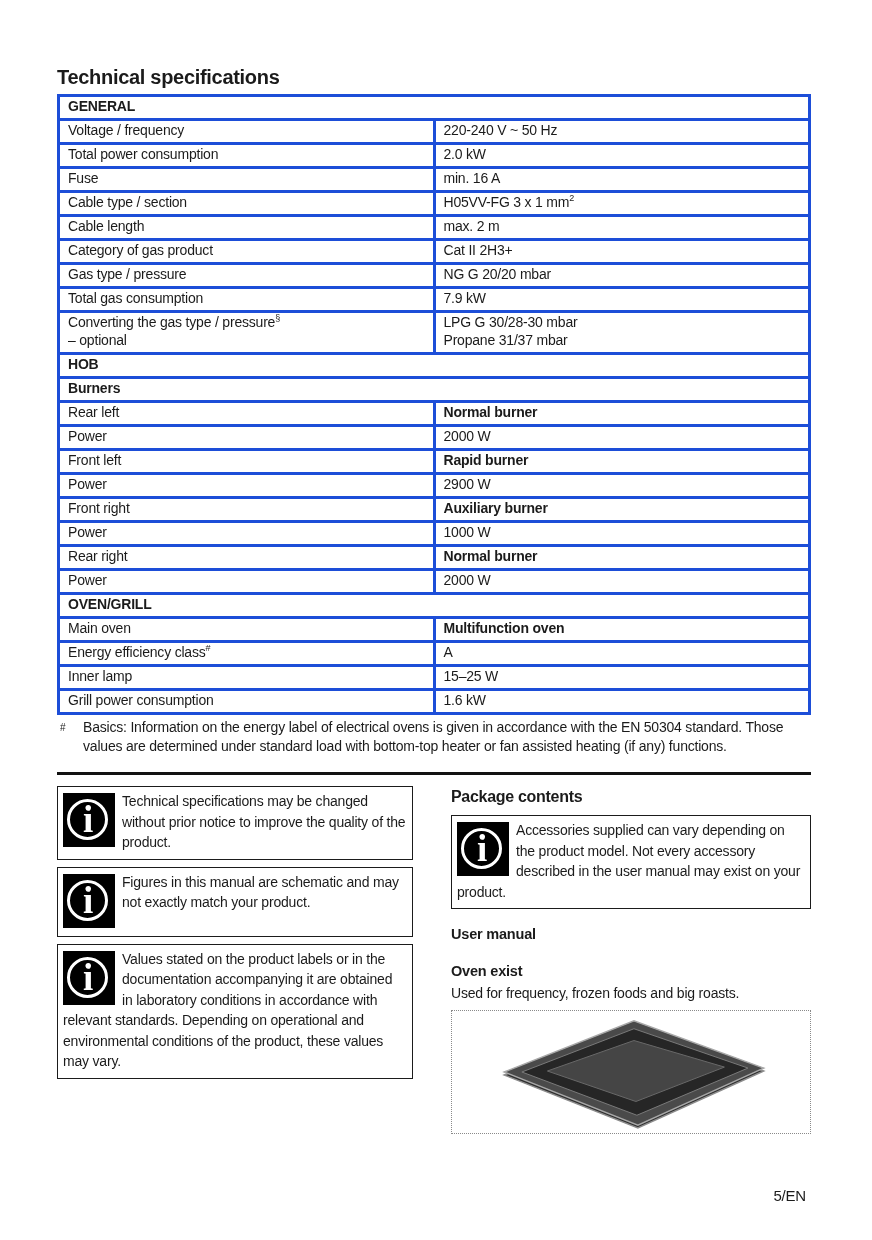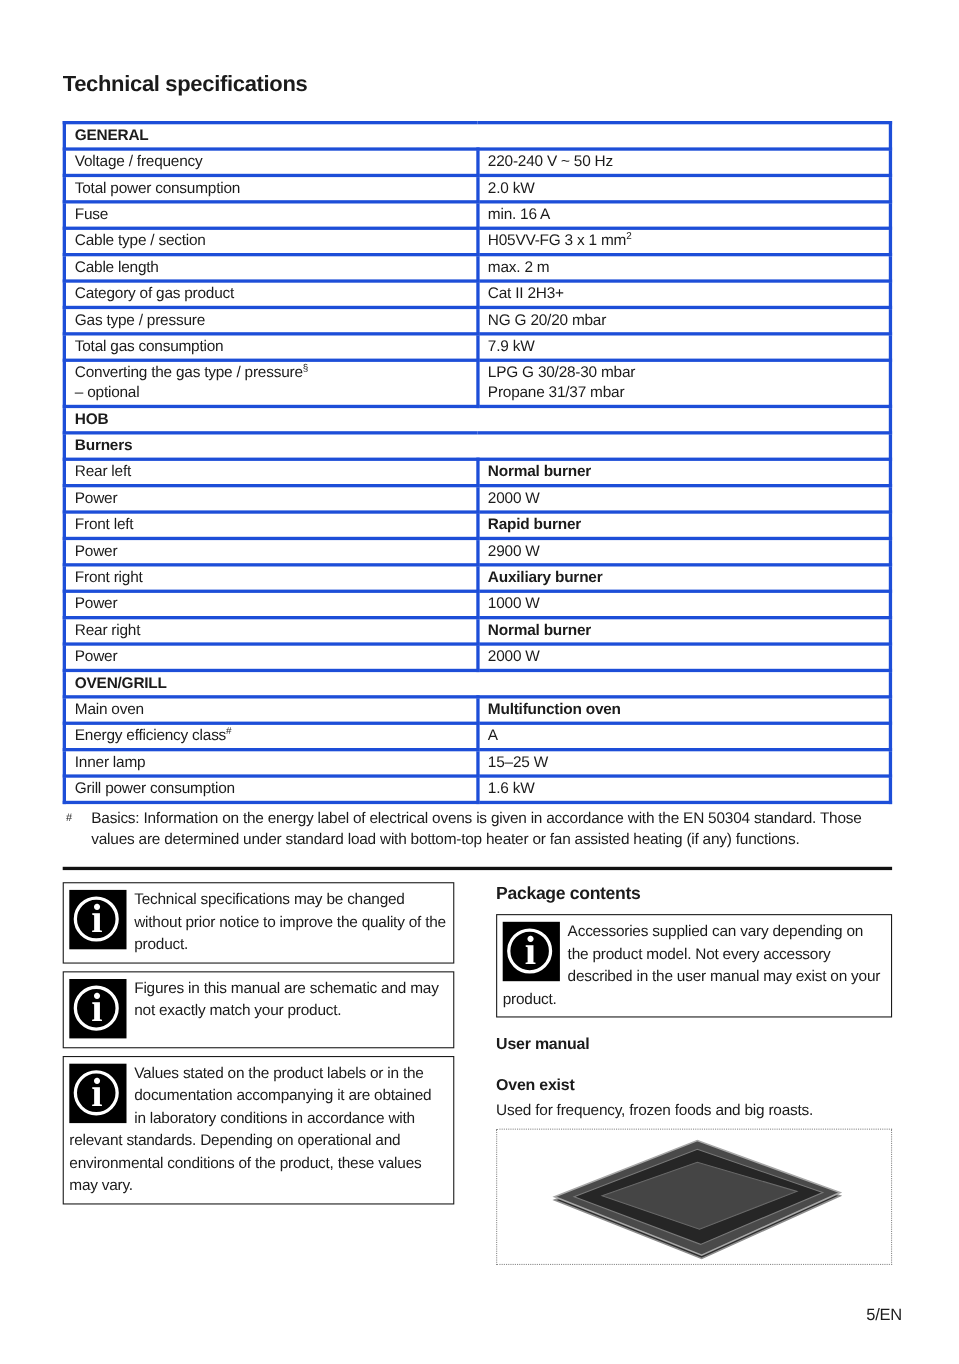--- a/index.html
+++ b/index.html
@@ -12,21 +12,21 @@
     background: #ffffff;
     font-family: "Liberation Sans", sans-serif;
     color: #1b1b1b;
     padding: 66px 61px 0 57px;
     overflow: hidden;
   }
   .title {
     font-size: 20px;
     font-weight: bold;
     letter-spacing: -0.3px;
-    margin-bottom: 21px;
+    margin-bottom: 5px;
   }
   table.specs {
     width: 100%;
     border-collapse: collapse;
     border: 1.5px solid #1b1b1b;
     table-layout: fixed;
   }
   table.specs td {
     border: 3px solid #1d4ed8;
     font-size: 14px;
@@ -118,21 +118,21 @@
   }
   .tray-frame {
     border: 1px dotted #8a8a8a;
     height: 124px;
     display: flex;
     align-items: center;
     justify-content: center;
   }
   .page-number {
     position: absolute;
-    right: 52px;
+    right: 66px;
     bottom: 36px;
     font-size: 15px;
     letter-spacing: -0.2px;
     color: #1b1b1b;
   }
 </style>
 </head>
 <body>
 
 <div class="page">

